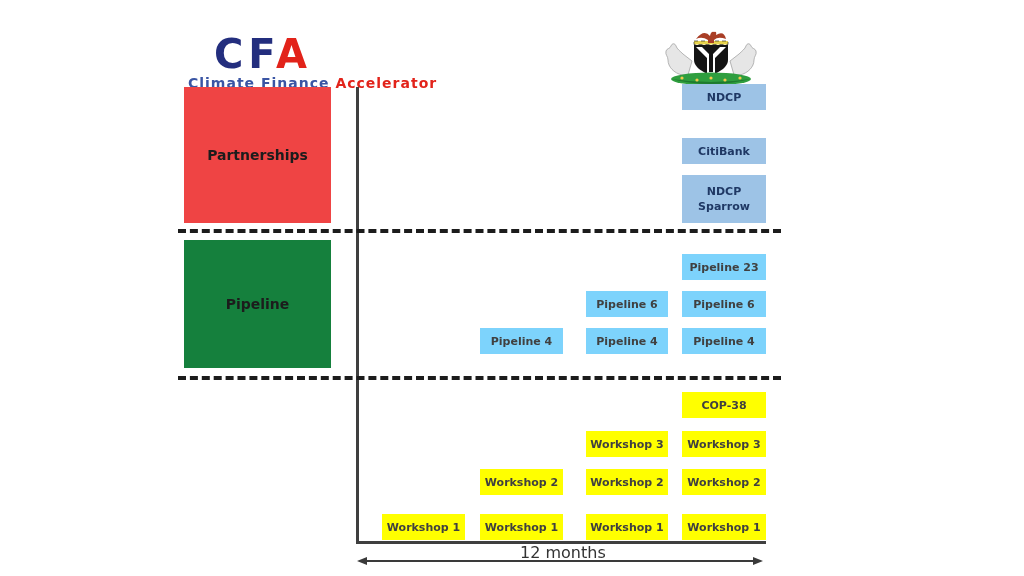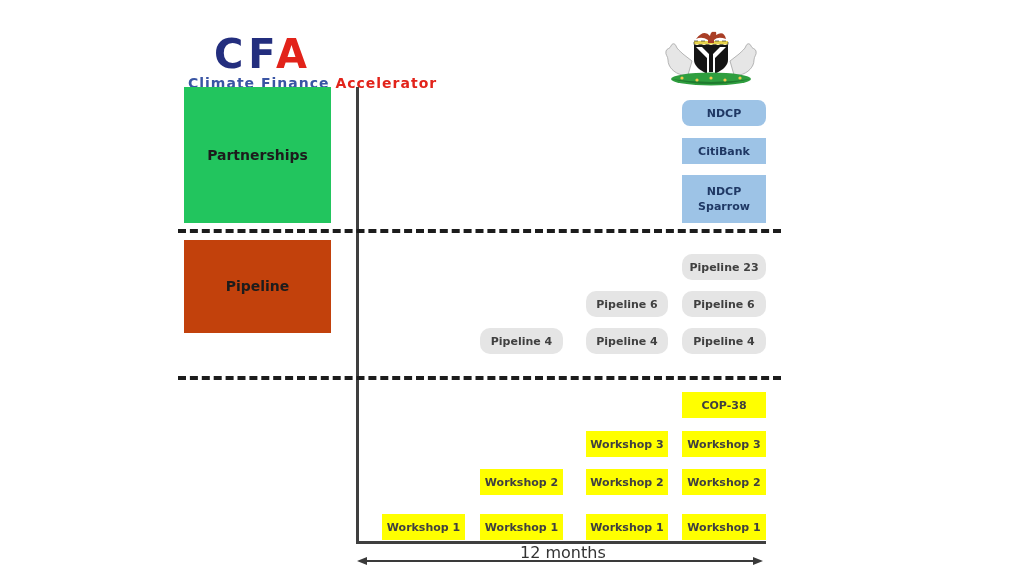--- a/index.html
+++ b/index.html
@@ -15,42 +15,42 @@
   .logo-sub{font-size:14px;font-weight:700;letter-spacing:1px;margin-top:1px;white-space:nowrap;}
   .logo-sub .sub-main{color:#3A55A4;}
   .logo-sub .sub-accent{color:#E2231A;}
   
   .emblem{position:absolute;left:652px;top:27px;width:118px;height:60px;}
   
   .lane-label{
     position:absolute;left:184px;width:147px;display:flex;align-items:center;justify-content:center;
     text-align:center;font-weight:700;font-size:14px;color:#1c1c1c;line-height:1.45;
   }
-  .lane-partnerships{top:87px;height:136px;background:#22c55e;}
-  .lane-pipeline{top:240px;height:93px;background:#c2410c;}
+  .lane-partnerships{top:87px;height:136px;background:#ef4444;}
+  .lane-pipeline{top:240px;height:128px;background:#15803d;}
   .lane-stakeholder{top:392px;height:150px;background:#FFFF00;width:149px;}
   
   .axis-v{position:absolute;left:356px;top:87px;width:3px;height:456px;background:#3f3f3f;}
   .axis-h{position:absolute;left:356px;top:541px;width:410px;height:3px;background:#3f3f3f;}
   .dash{position:absolute;left:178px;width:603px;height:0;border-top:4px dashed #1c1c1c;}
   .dash1{top:229px;}
   .dash2{top:376px;}
   
   .node{
     position:absolute;height:26px;display:flex;align-items:center;justify-content:center;
     font-size:11px;font-weight:700;text-align:center;line-height:15px;
   }
   .node.blue{background:#9DC3E6;color:#1F3864;}
-  .node.salmon{background:#e5e5e5;color:#404040;border-radius:10px;}
+  .node.salmon{background:#7dd3fc;color:#404040;}
   .node.yellow{background:#FFFF00;color:#404040;}
   .c1{left:382px;width:83px;}
   .c2{left:480px;width:83px;}
   .c3{left:586px;width:82px;}
   .c4{left:682px;width:84px;}
-  .rA1{top:100px;border-radius:8px;}
+  .rA1{top:84px;}
   .rA2{top:138px;}
   .rA3{top:175px;height:48px;}
   .rB1{top:254px;}
   .rB2{top:291px;}
   .rB3{top:328px;}
   .rC1{top:392px;}
   .rC2{top:431px;}
   .rC3{top:469px;}
   .rC4{top:506px;margin-top:8px;}
   

